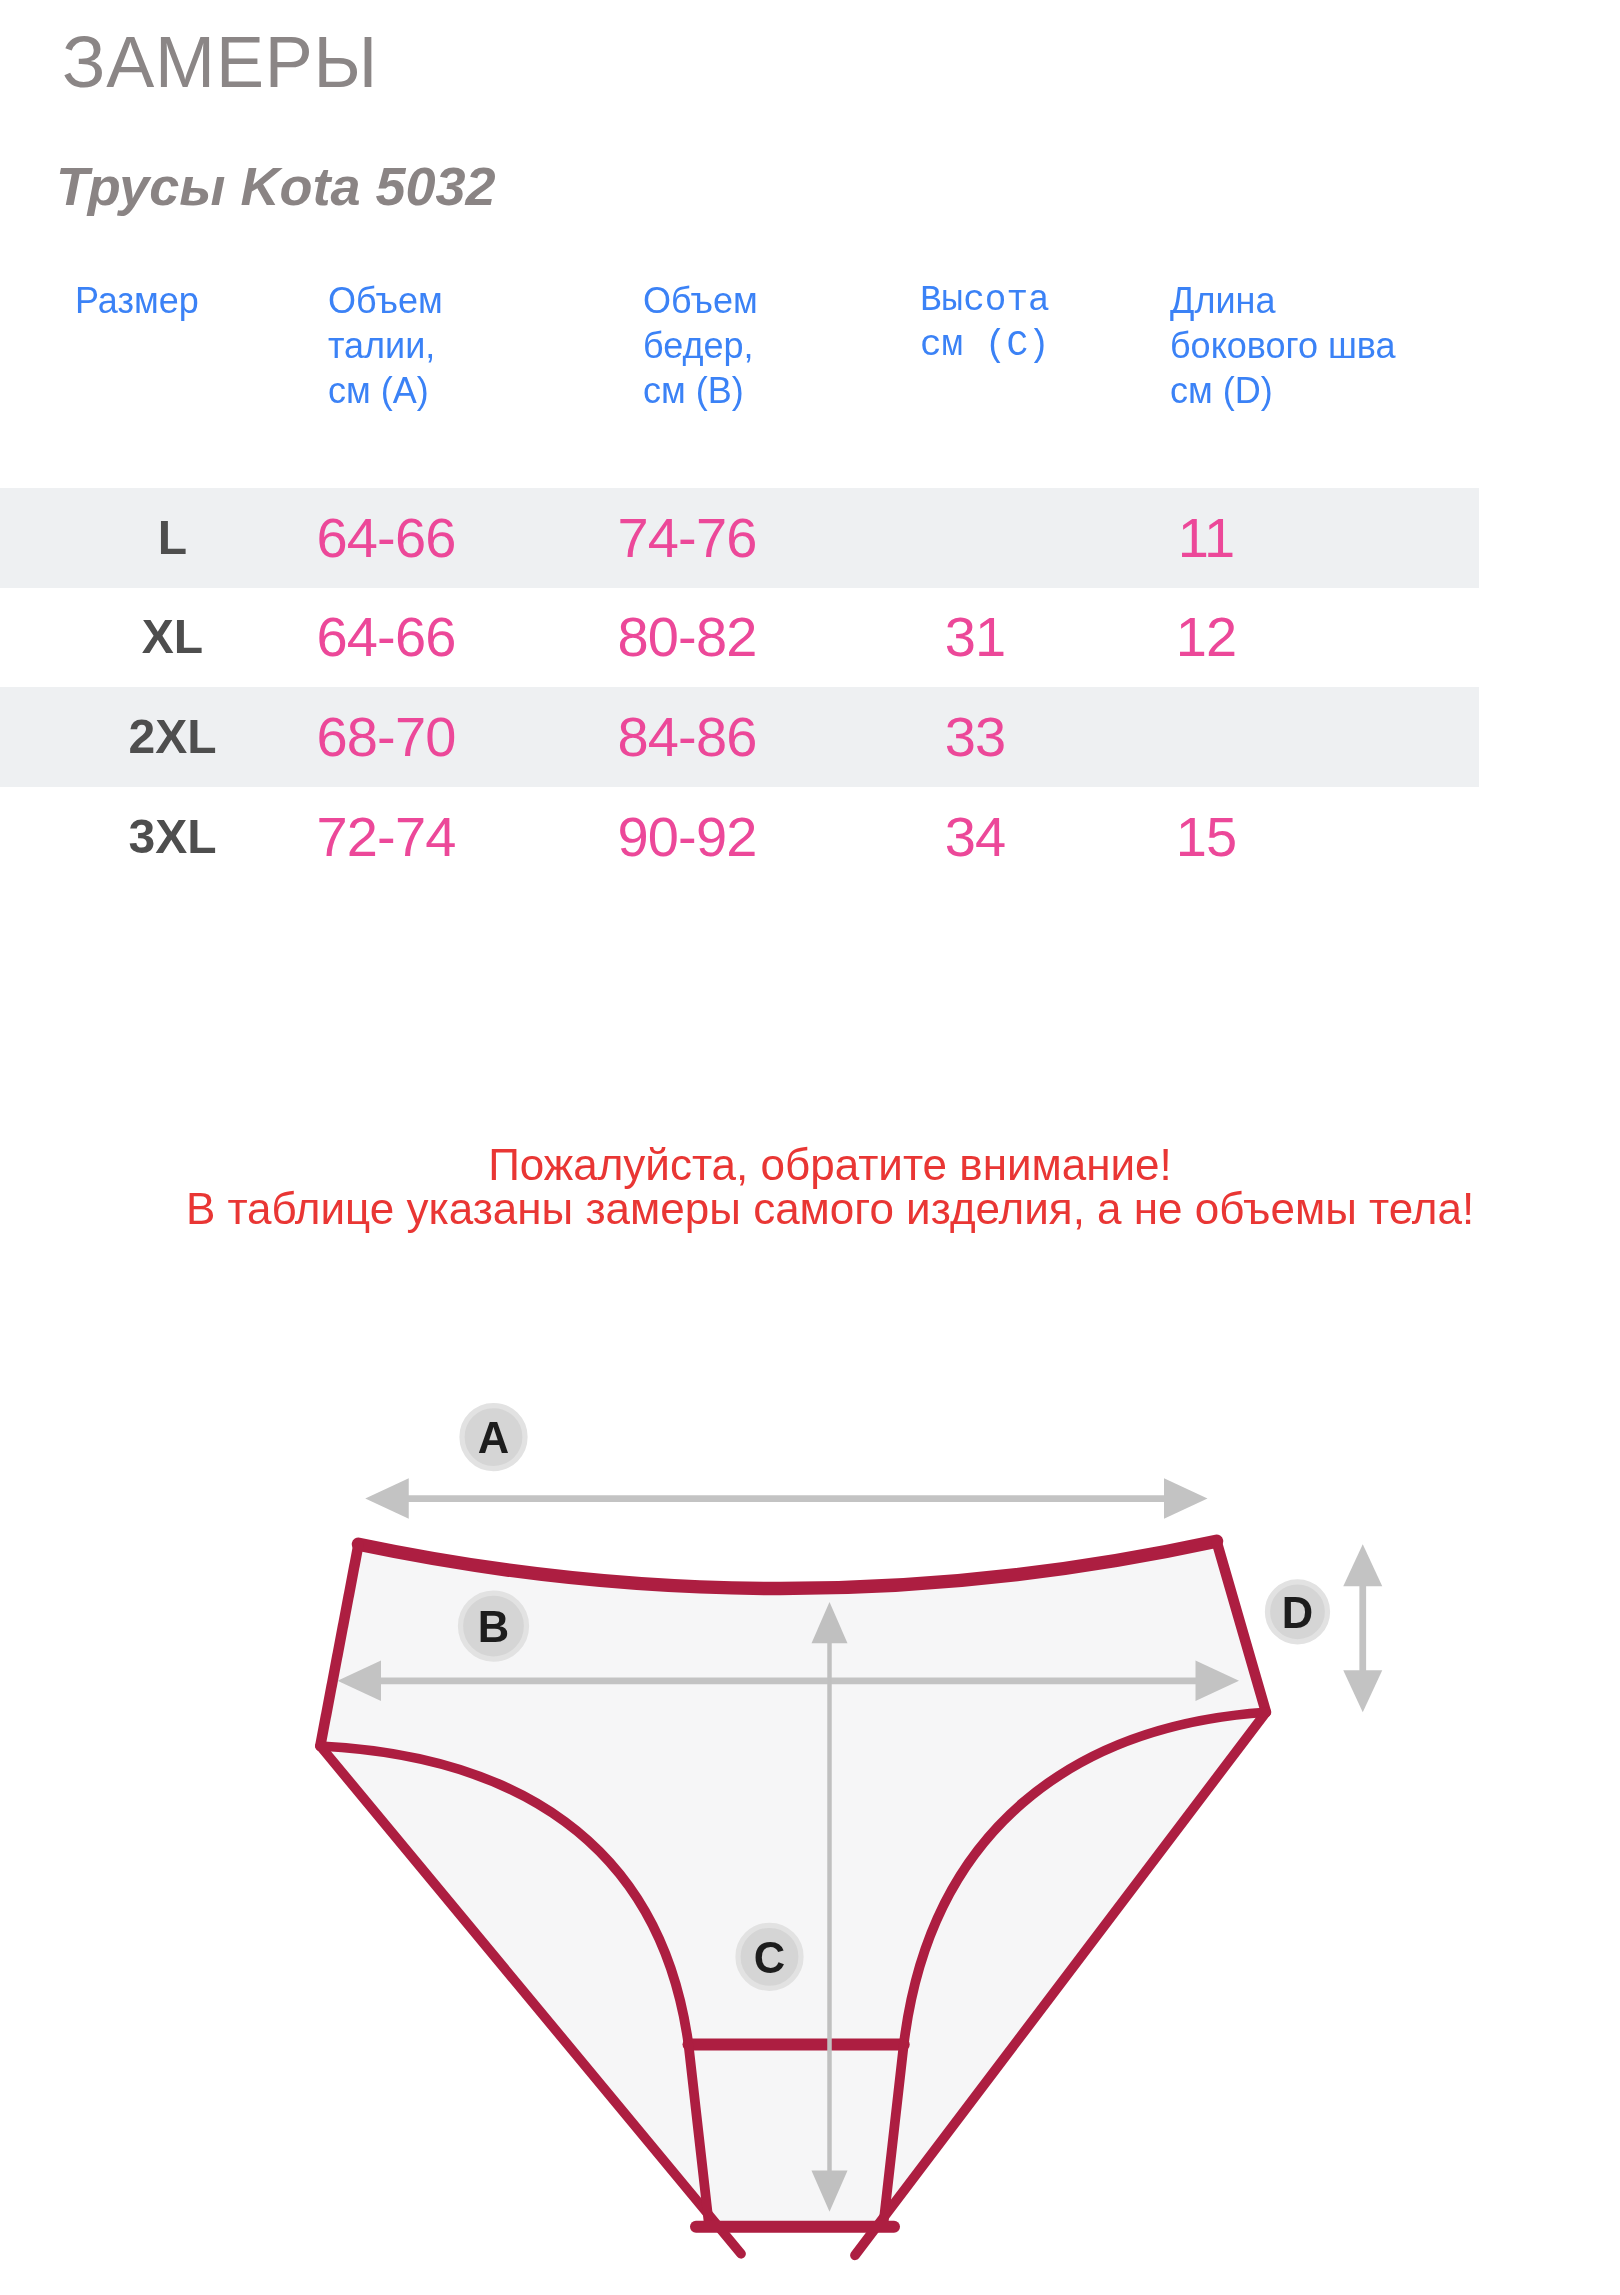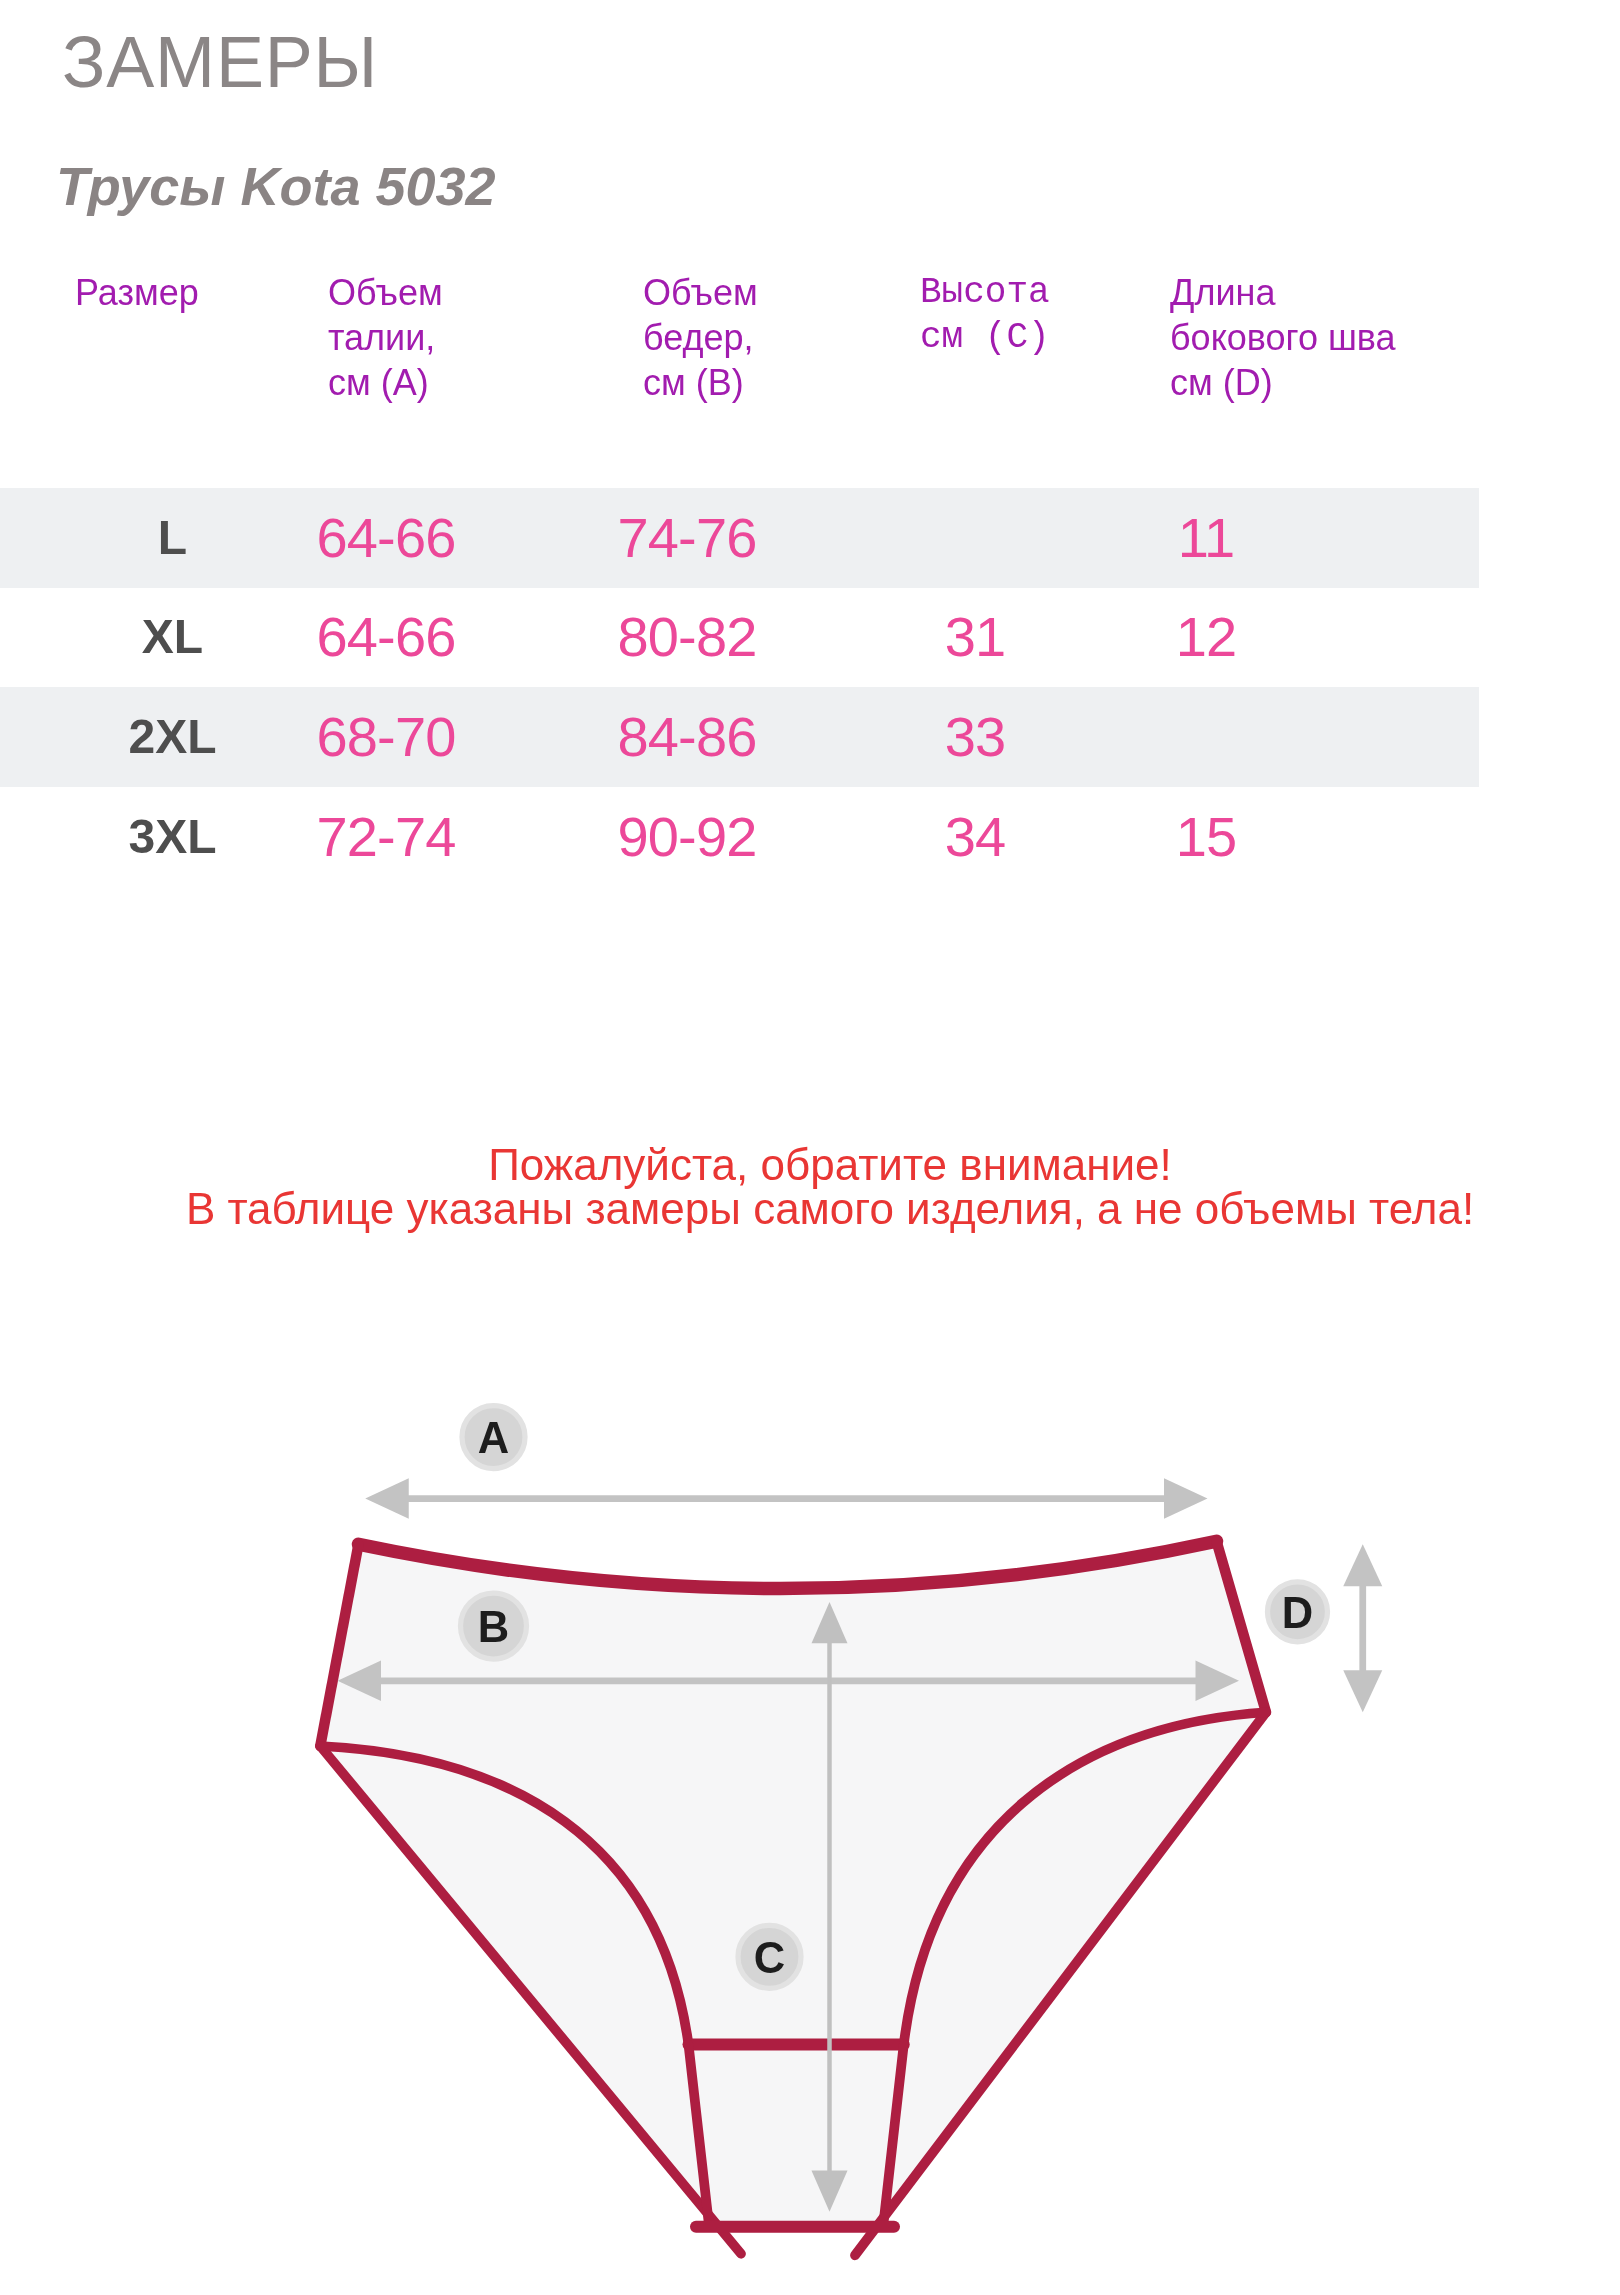--- a/index.html
+++ b/index.html
@@ -24,24 +24,24 @@
   }
   .page-subtitle {
     left: 56px; top: 155px;
     font-size: 54px;
     font-weight: 700;
     color: #8a8484;
     font-style: italic;
   }
 
   .col-header {
-    top: 270px;
+    top: 278px;
     font-size: 36px;
     line-height: 45px;
-    color: #a21caf;
+    color: #3b82f6;
     white-space: pre-line;
   }
   .h0 { left: 75px; }
   .h1 { left: 328px; }
   .h2 { left: 643px; }
   .h3 { left: 920px; font-family: Liberation Mono, monospace; }
   .h4 { left: 1170px; }
 
   .t-row {
     left: 0;

